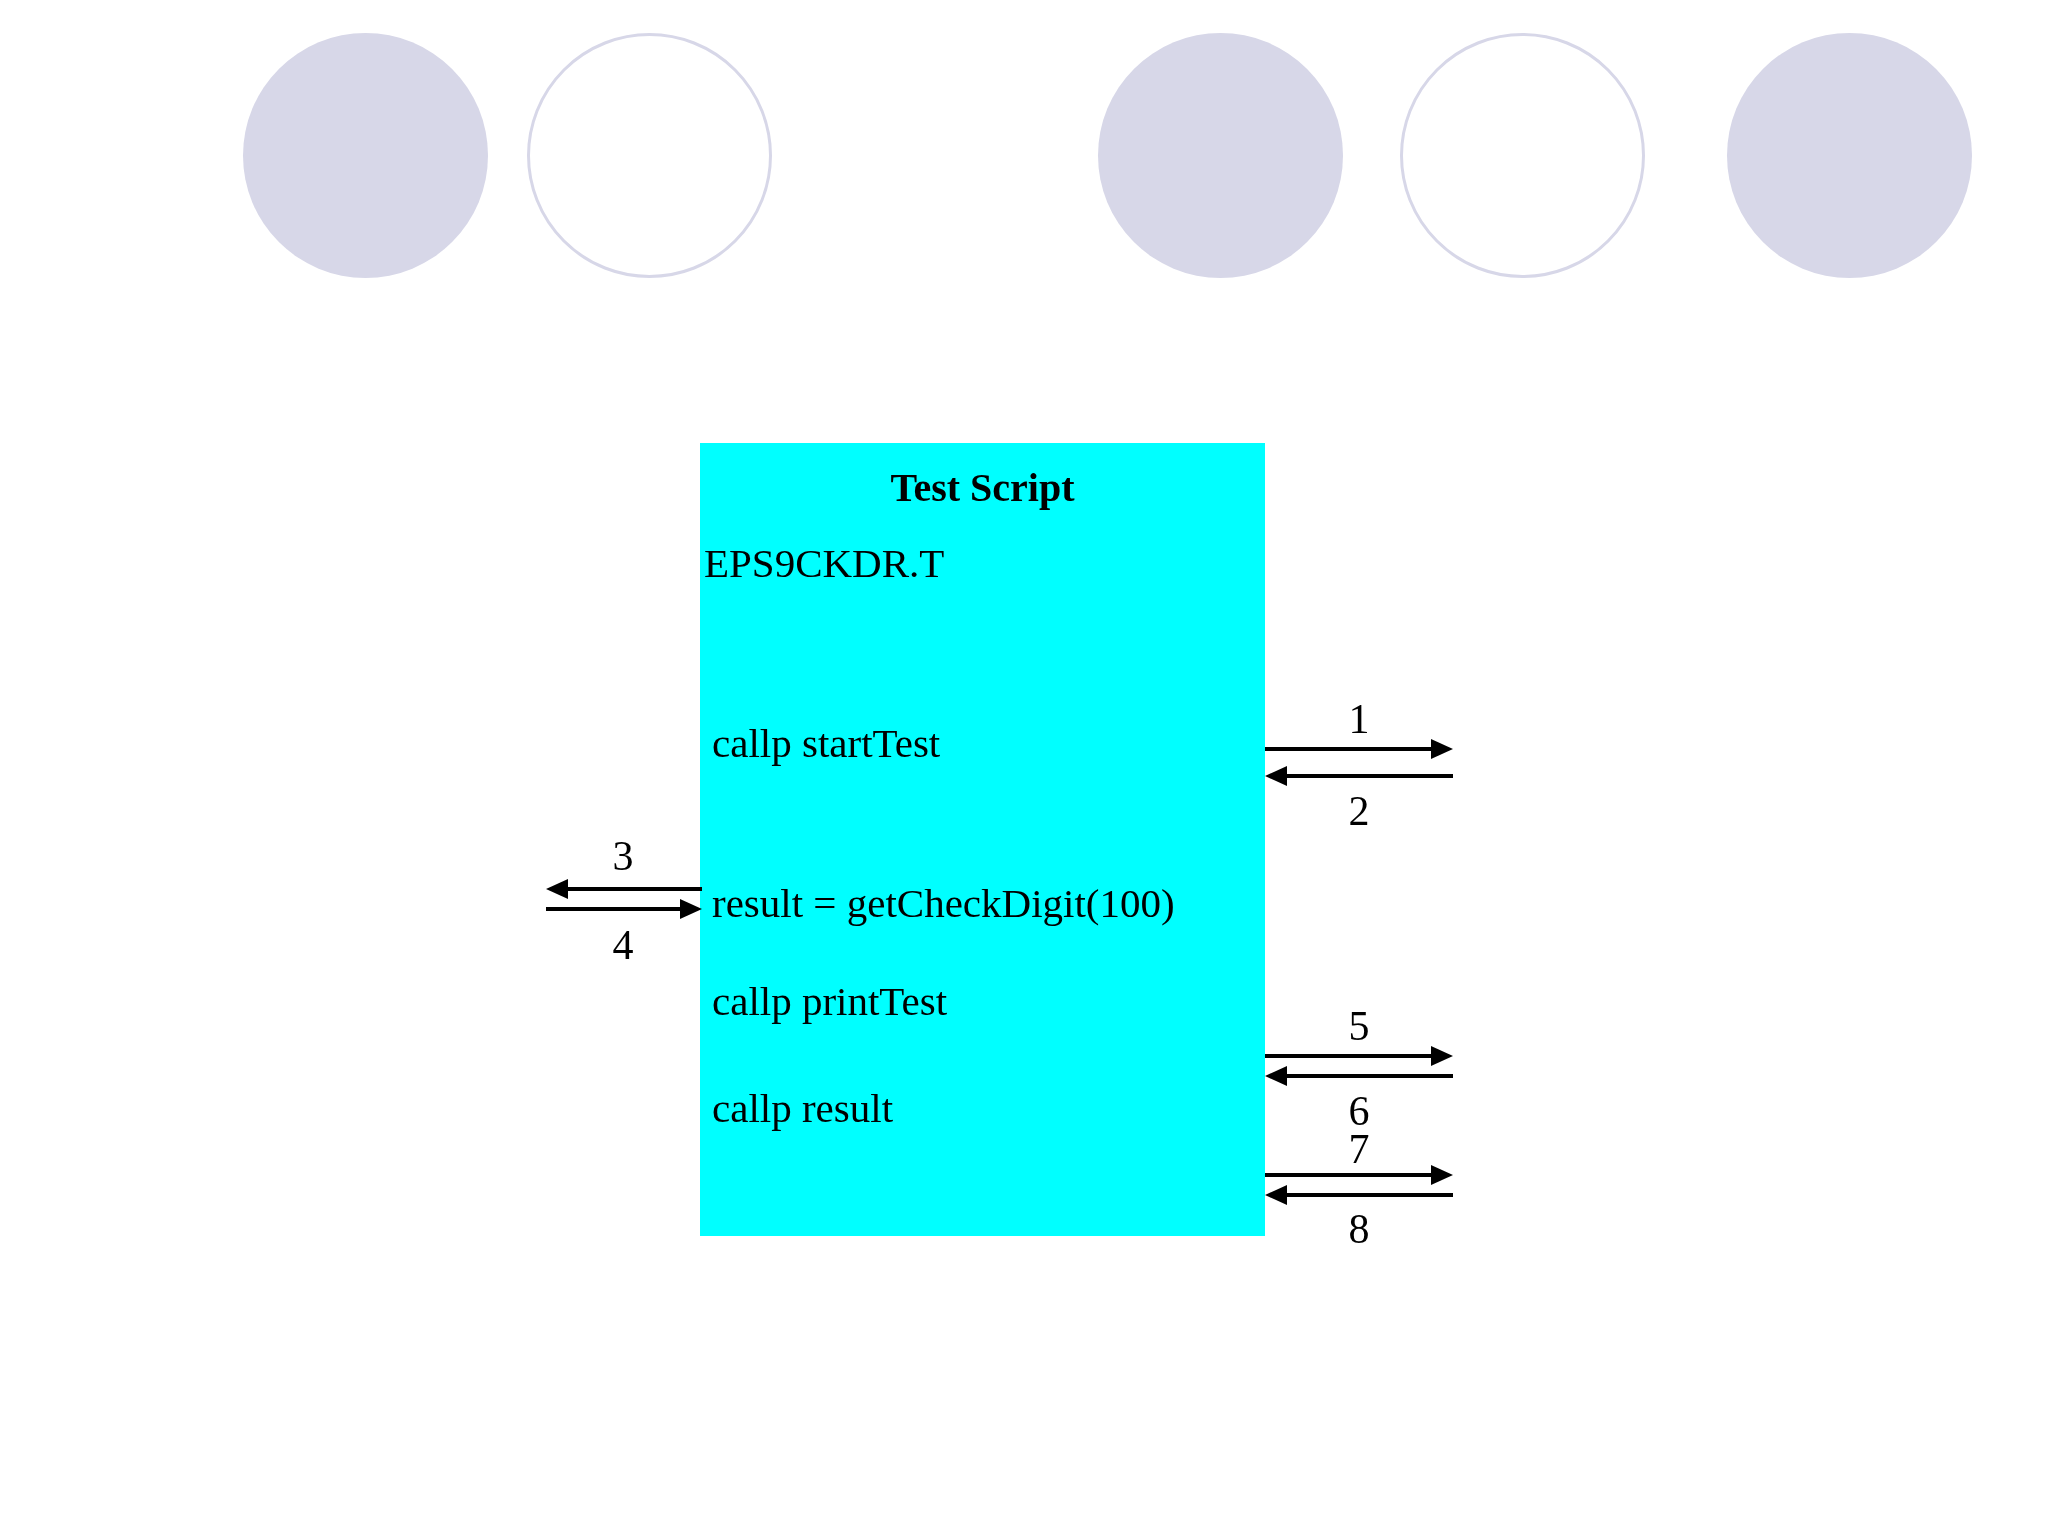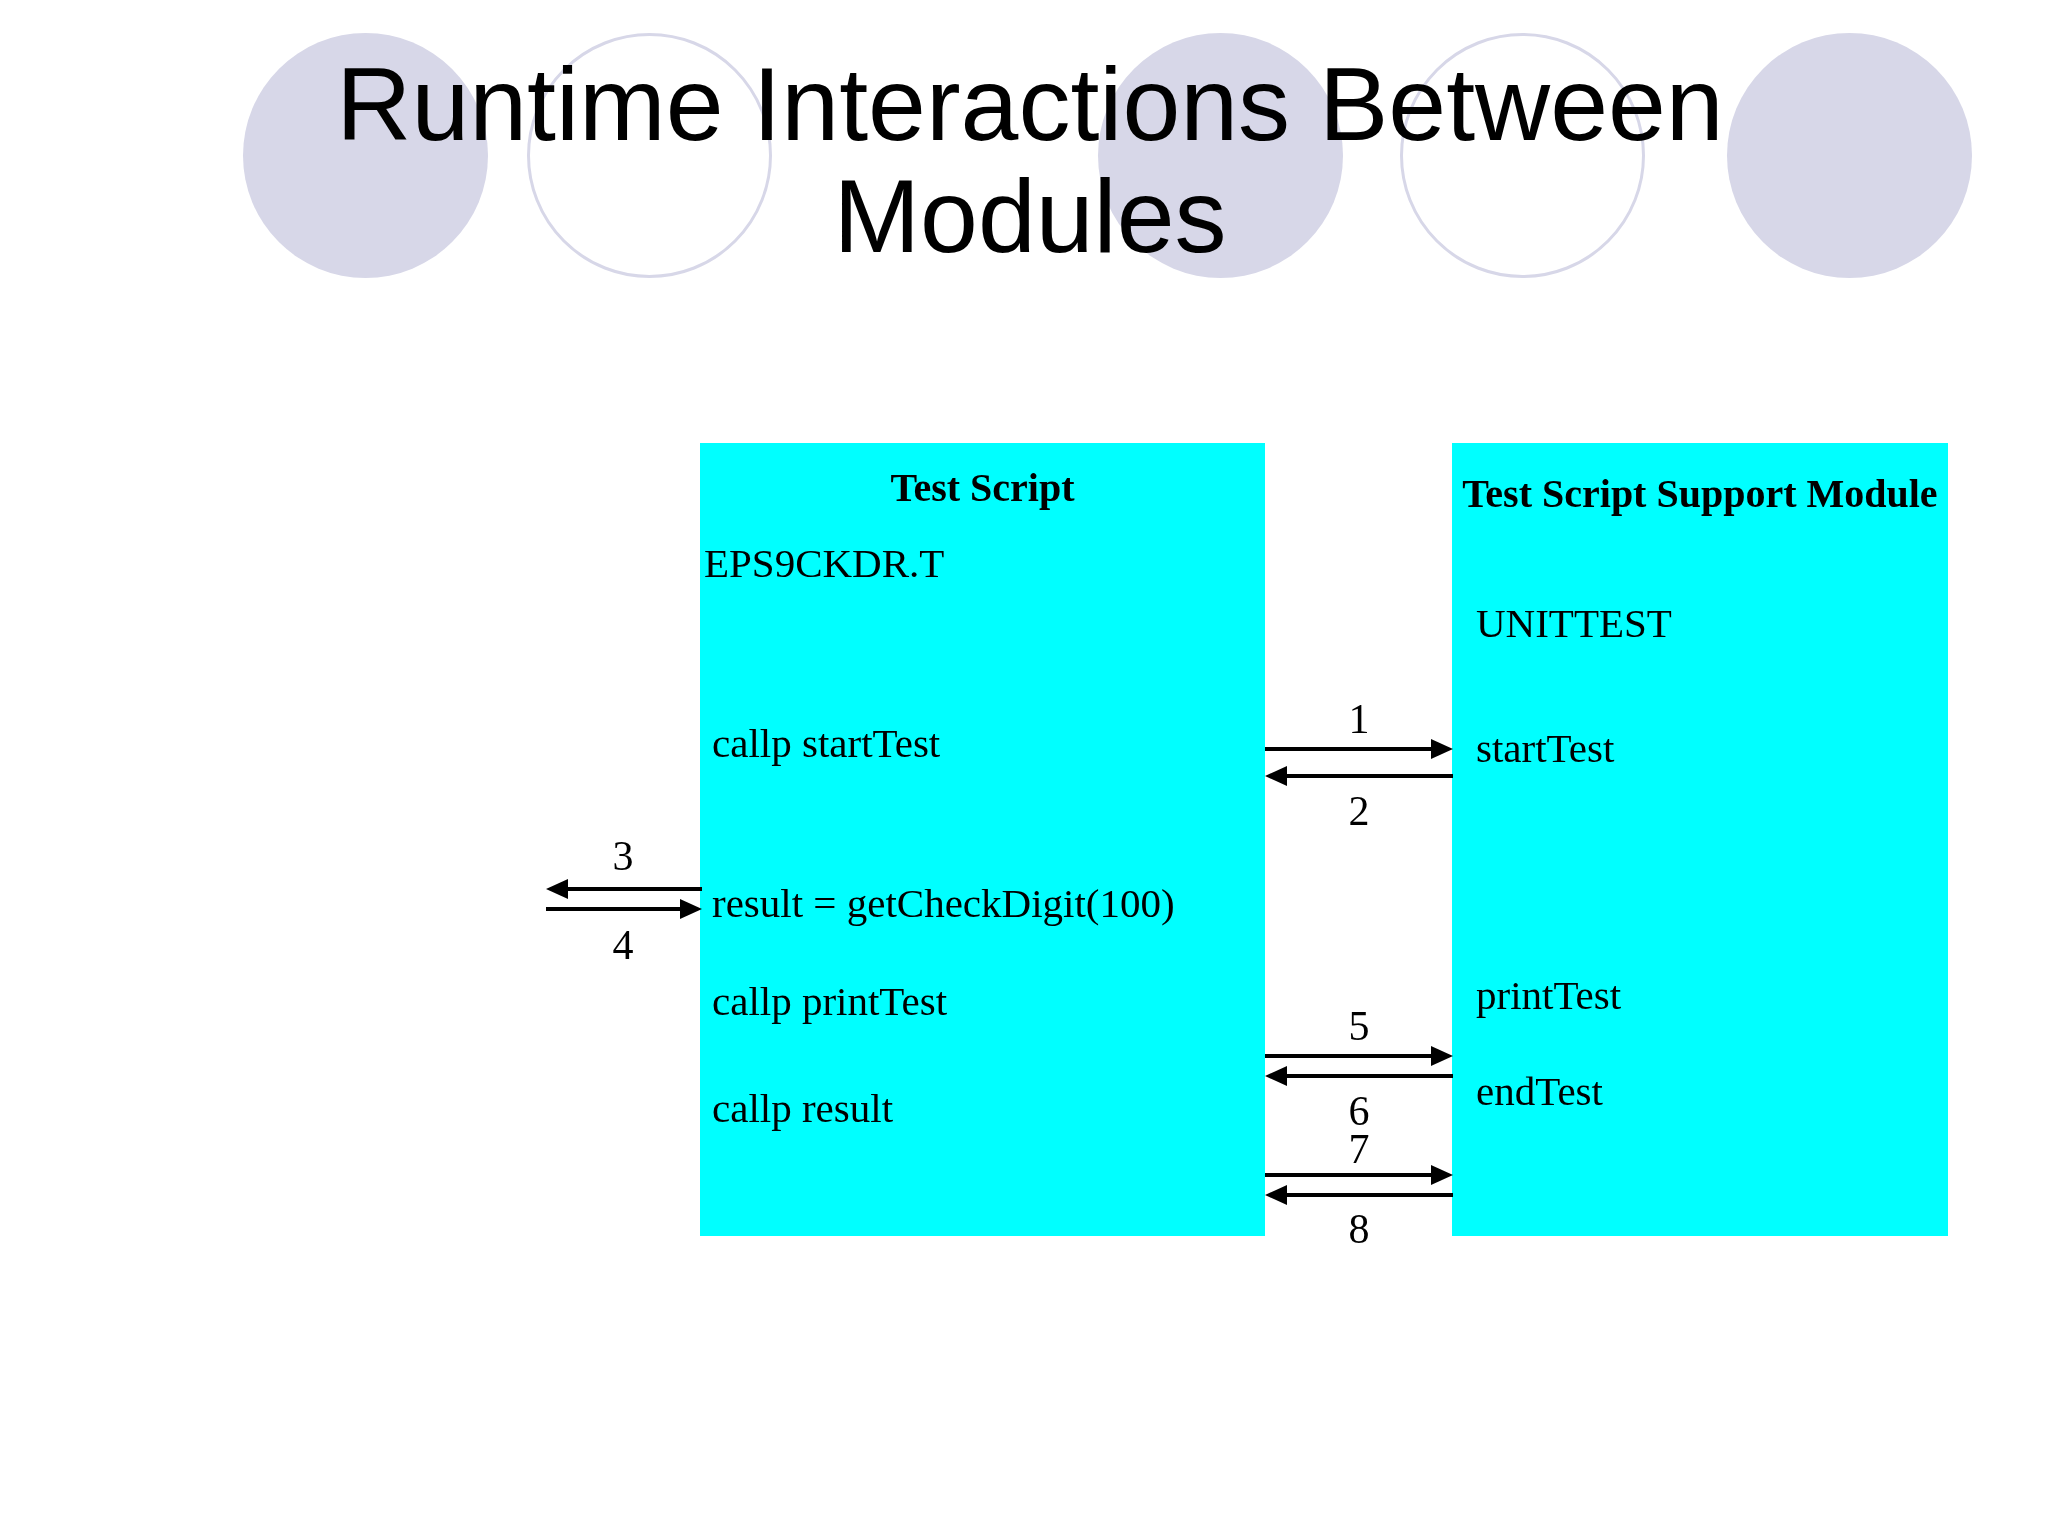--- a/index.html
+++ b/index.html
@@ -142,40 +142,31 @@
 <body>
 
 <div id="slide">
 
   <div class="deco-circle filled" style="left:243px;  top:33px;  width:245px; height:245px;"></div>
   <div class="deco-circle outline" style="left:527px;  top:33px;  width:245px; height:245px;"></div>
   <div class="deco-circle filled" style="left:1098px; top:33px;  width:245px; height:245px;"></div>
   <div class="deco-circle outline" style="left:1400px; top:33px;  width:245px; height:245px;"></div>
   <div class="deco-circle filled" style="left:1727px; top:33px;  width:245px; height:245px;"></div>
 
-  <div id="title">Runtime Interactions Between
-Modules</div>
 
 
   <div class="box" id="box-script">
     <div class="box-title">Test Script</div>
     <div class="box-line" id="scr-name">EPS9CKDR.T</div>
     <div class="box-line" id="scr-l1">callp startTest</div>
     <div class="box-line" id="scr-l2">result = getCheckDigit(100)</div>
     <div class="box-line" id="scr-l3">callp printTest</div>
     <div class="box-line" id="scr-l4">callp result</div>
   </div>
 
-  <div class="box" id="box-support">
-    <div class="box-title">Test Script Support Module</div>
-    <div class="box-line" id="sup-name">UNITTEST</div>
-    <div class="box-line" id="sup-l1">startTest</div>
-    <div class="box-line" id="sup-l2">printTest</div>
-    <div class="box-line" id="sup-l3">endTest</div>
-  </div>
 
   <div class="arrow right" style="left:1265px; top:736px; width:188px;">
     <div class="shaft"></div>
     <div class="head"></div>
   </div>
   <div class="arrow-num" style="left:1336px; top:698px;">1</div>
 
   <div class="arrow left" style="left:1265px; top:763px; width:188px;">
     <div class="shaft"></div>
     <div class="head"></div>

